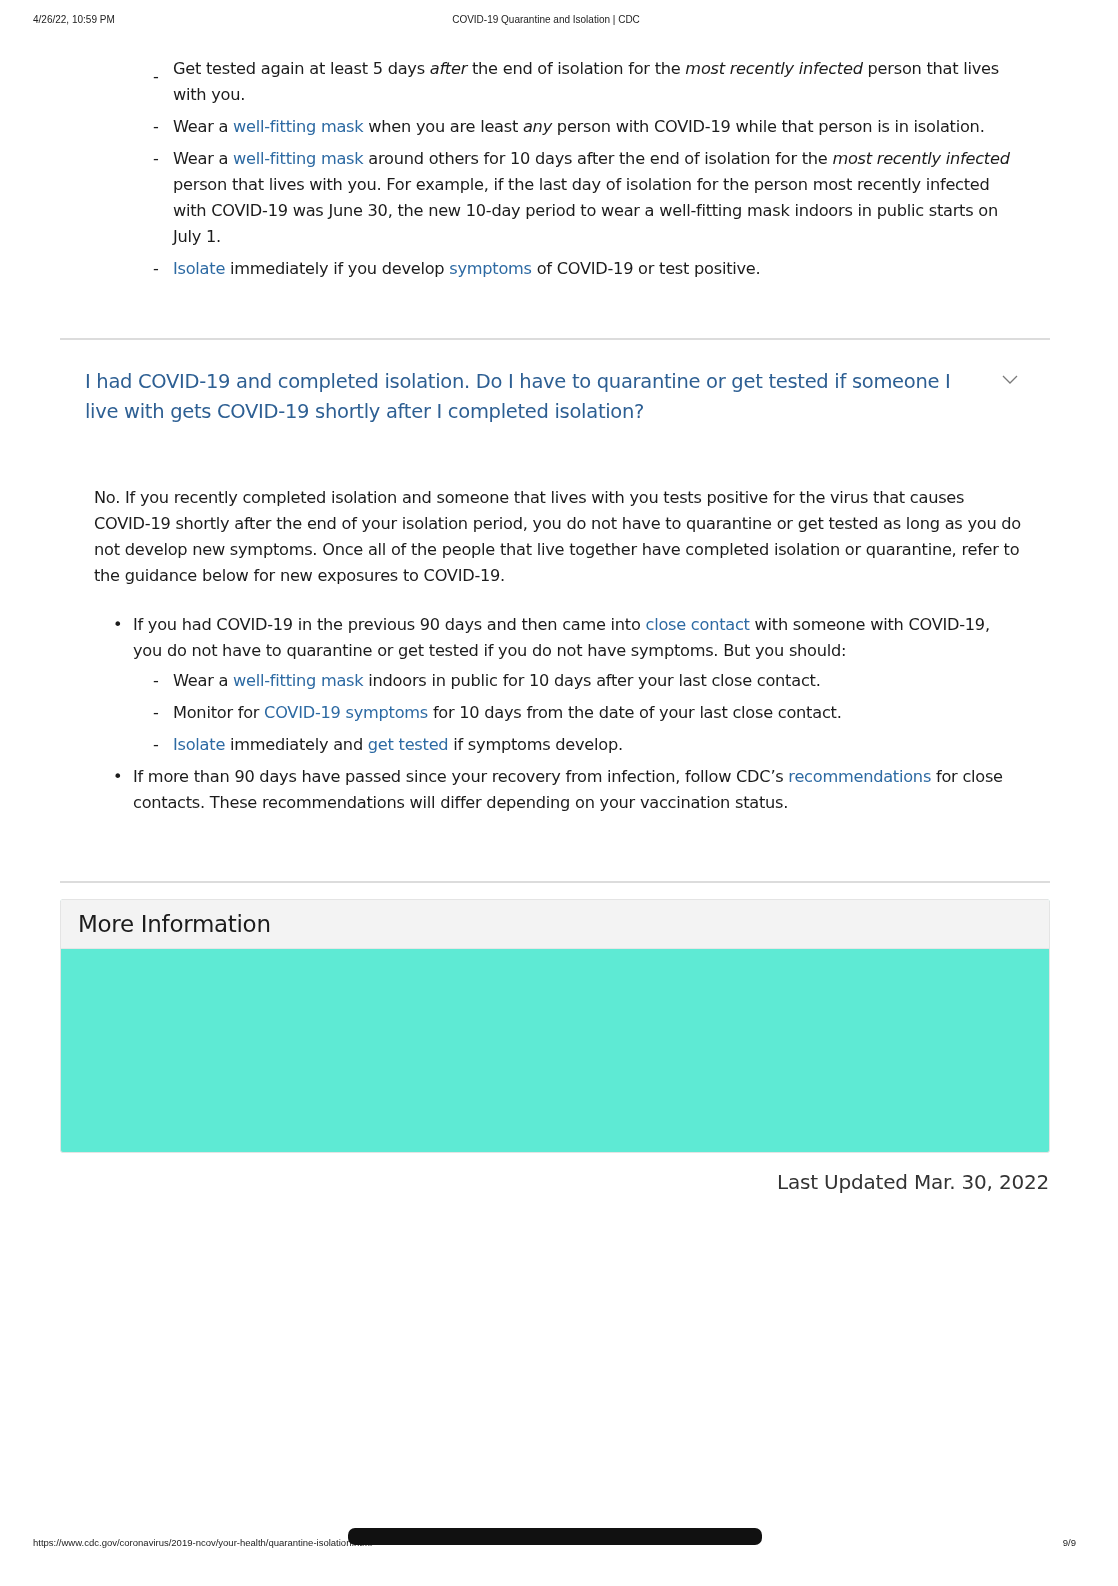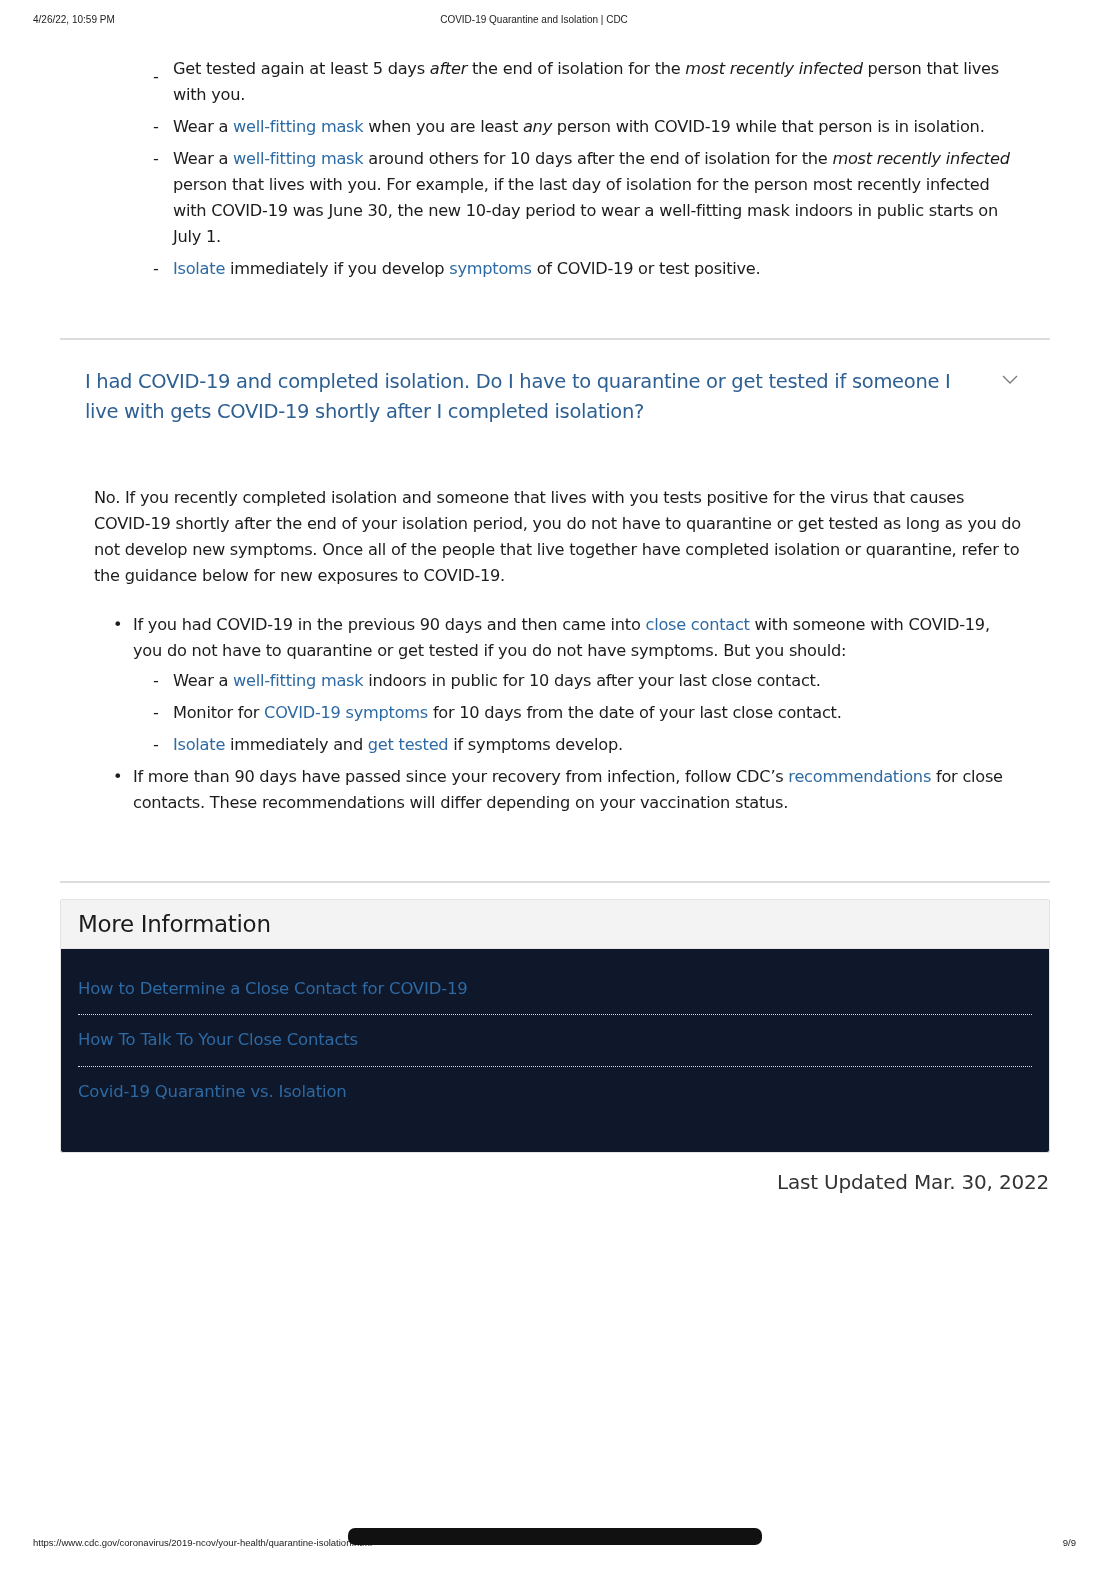--- a/index.html
+++ b/index.html
@@ -5,21 +5,21 @@
   html, body { margin: 0; padding: 0; background: #ffffff; }
   body {
     width: 1118px; height: 1586px; position: relative; overflow: hidden;
     font-family: "Liberation Sans", sans-serif; color: #1c1c1c;
   }
   .print-header {
     position: absolute; top: 14px; left: 0; width: 1118px; height: 14px;
     font-family: "Liberation Sans", sans-serif; font-size: 10px; color: #222;
   }
   .print-header .date { position: absolute; left: 33px; }
-  .print-header .title { position: absolute; left: 0; width: 1068px; text-align: center; }
+  .print-header .title { position: absolute; left: 0; width: 1068px; text-align: center; padding-left: 12px; }
 
   .content { position: absolute; left: 0; top: 0; width: 1118px; font-family: "DejaVu Sans", sans-serif; }
   a, .link { color: #2d6aa3; text-decoration: none; }
   em { font-style: italic; }
 
   .dash-list { list-style: none; margin: 0; padding: 0; position: absolute; left: 153px; width: 860px; }
   .dash-list li { position: relative; padding-left: 20px; font-size: 16.2px; line-height: 26px; margin-bottom: 6px; letter-spacing: -0.25px; }
   .dash-list li .dash { position: absolute; left: 0; top: 0; }
   .dash-list li.first .dash { top: 8px; }
 
@@ -39,21 +39,21 @@
 
   .bullet-list { list-style: none; margin: 0; padding: 0; position: absolute; left: 113px; top: 612px; width: 900px; }
   .bullet-list > li { position: relative; padding-left: 20px; font-size: 16.2px; line-height: 26px; margin-bottom: 6px; letter-spacing: -0.25px; }
   .bullet-list > li > .bullet { position: absolute; left: 0; top: 0; }
   .sub-list { list-style: none; margin: 4px 0 0 0; padding: 0; }
   .sub-list li { position: relative; padding-left: 20px; margin-left: 20px; margin-bottom: 6px; line-height: 26px; }
   .sub-list li .dash { position: absolute; left: 0; top: 0; }
 
   .more-info {
     position: absolute; left: 60px; top: 899px; width: 988px; height: 252px;
-    border: 1px solid #e4e4e4; border-radius: 3px; background: #0f172a;
+    border: 1px solid #e4e4e4; border-radius: 3px; background: #5eead4;
   }
   .more-info .head {
     height: 48px; background: #f3f3f3; border-bottom: 1px solid #e6e6e6;
     font-size: 23px; line-height: 48px; padding-left: 17px; color: #1c1c1c; letter-spacing: -0.3px;
   }
   .more-info ul { list-style: none; margin: 0; padding: 0 17px; }
   .more-info li { height: 52px; border-bottom: 1px dotted #dadada; font-size: 16.5px; line-height: 20px; box-sizing: border-box; letter-spacing: -0.2px; }
   .more-info li:first-child { padding-top: 30px; height: 66px; }
   .more-info li:not(:first-child) { padding-top: 15px; }
   .more-info li:last-child { border-bottom: none; }
@@ -97,25 +97,20 @@
           <li><span class="dash">-</span><span>Monitor for </span><a class="link" href="#">COVID-19 symptoms</a><span> for 10 days from the date of your last close contact.</span></li>
           <li><span class="dash">-</span><a class="link" href="#">Isolate</a><span> immediately and </span><a class="link" href="#">get tested</a><span> if symptoms develop.</span></li>
         </ul></li>
       <li><span class="bullet">•</span><span>If more than 90 days have passed since your recovery from infection, follow CDC’s </span><a class="link" href="#">recommendations</a><span> for close contacts. These recommendations will differ depending on your vaccination status.</span></li>
     </ul>
 
   <div class="divider" style="top:881px;"></div>
 
   <div class="more-info">
     <div class="head">More Information</div>
-    <ul>
-      <li><a class="link" href="#">How to Determine a Close Contact for COVID-19</a></li>
-      <li><a class="link" href="#">How To Talk To Your Close Contacts</a></li>
-      <li><a class="link" href="#">Covid-19 Quarantine vs. Isolation</a></li>
-    </ul>
   </div>
 
   <div class="last-updated">Last Updated Mar. 30, 2022</div>
 </div>
 
 <div class="print-footer">
   <span class="url">https://www.cdc.gov/coronavirus/2019-ncov/your-health/quarantine-isolation.html</span>
   <span class="page">9/9</span>
 </div>
 <div class="redaction"></div>

